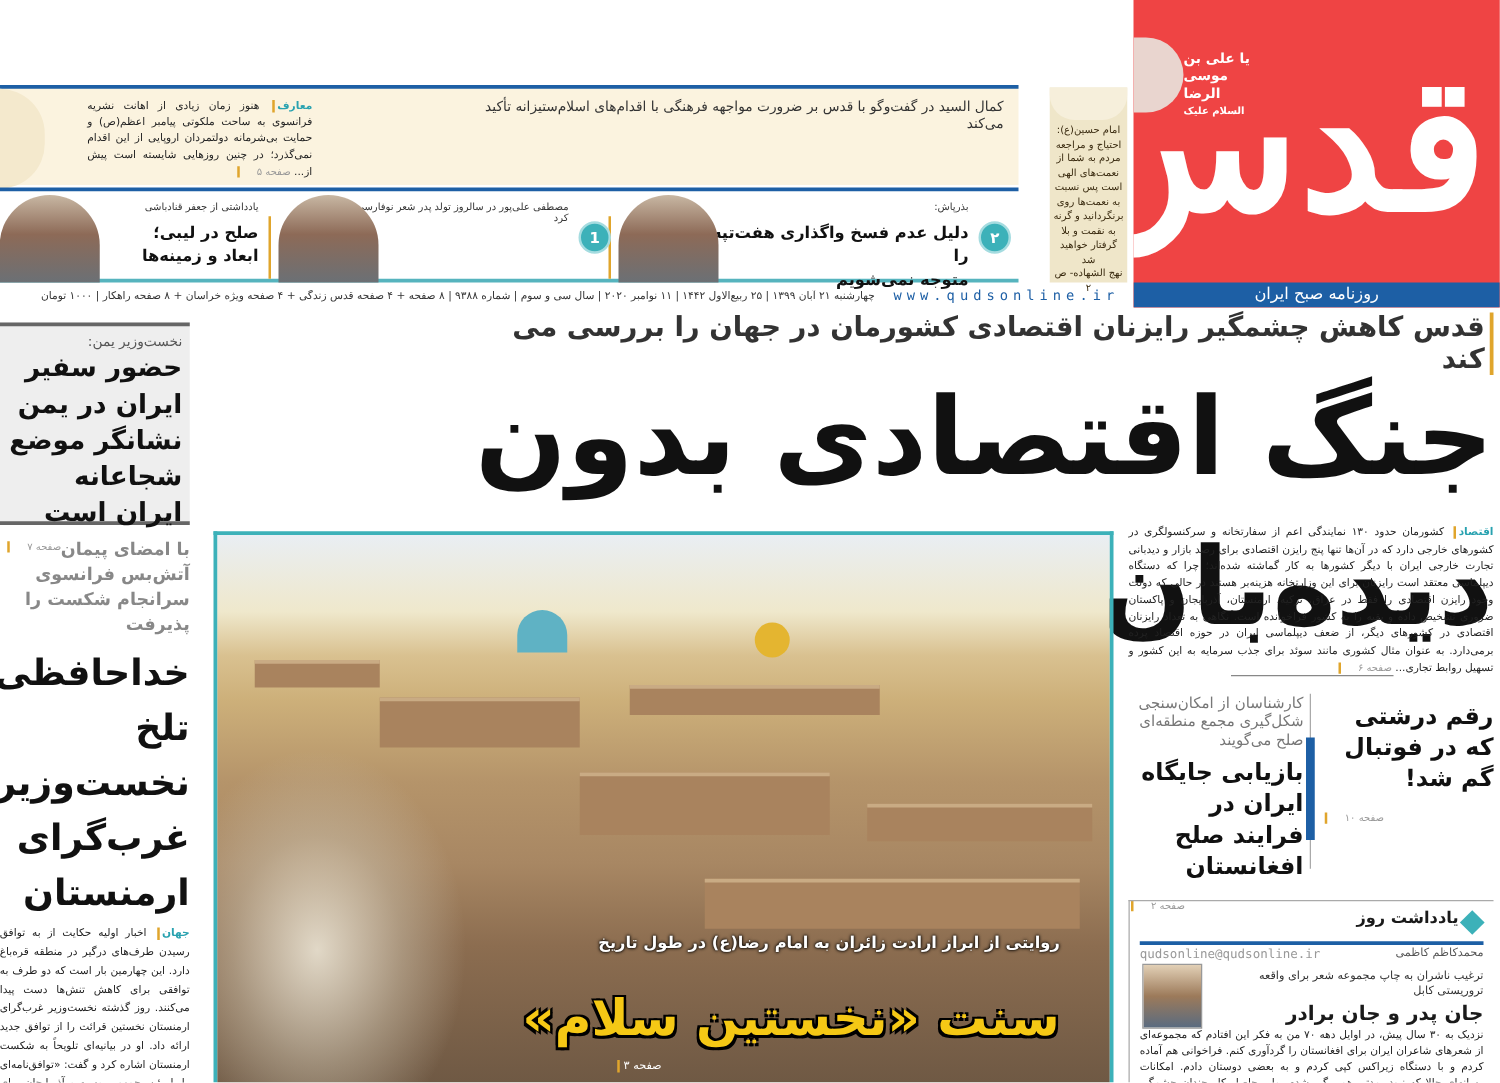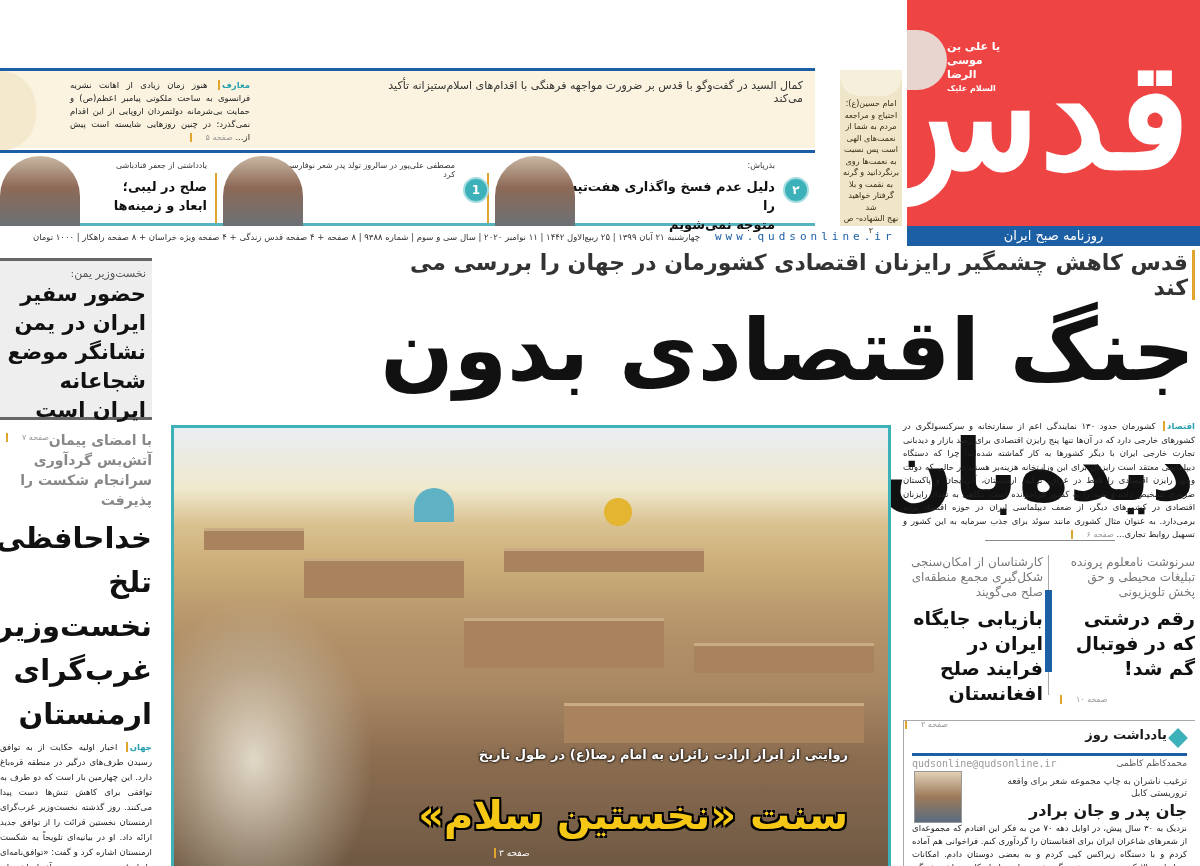--- a/index.html
+++ b/index.html
@@ -159,21 +159,21 @@
 
 <div class="abs supra">قدس کاهش چشمگیر رایزنان اقتصادی کشورمان در جهان را بررسی می کند</div>
 <div class="abs mainhead">جنگ اقتصادی بدون دیده‌بان</div>
 
 <div class="abs leftcol">
   <div class="yemen">
     <div class="kicker">نخست‌وزیر یمن:</div>
     <div class="title">حضور سفیر ایران در یمن نشانگر موضع شجاعانه ایران است</div>
     <div style="text-align:left"><span class="pageref">صفحه ۷</span></div>
   </div>
-  <div class="armenia-sub">با امضای پیمان آتش‌بس گردآوری سرانجام شکست را پذیرفت</div>
+  <div class="armenia-sub">با امضای پیمان آتش‌بس فرانسوی سرانجام شکست را پذیرفت</div>
   <div class="armenia-title">خداحافظی تلخ نخست‌وزیر غرب‌گرای ارمنستان</div>
   <div class="armenia-body">
     <span class="tag">جهان</span>
     <span>اخبار اولیه حکایت از به توافق رسیدن طرف‌های درگیر در منطقه قره‌باغ دارد. این چهارمین بار است که دو طرف به توافقی برای کاهش تنش‌ها دست پیدا می‌کنند. روز گذشته نخست‌وزیر غرب‌گرای ارمنستان نخستین قرائت را از توافق جدید ارائه داد. او در بیانیه‌ای تلویحاً به شکست ارمنستان اشاره کرد و گفت: «توافق‌نامه‌ای را با رئیس‌جمهور روسیه و آذربایجان برای پایان دادن به جنگ در قره‌باغ امضا کردم». او اضافه کرد: «تصمیمی گرفتم که برای همه‌مان سخت است. آتش‌بس، برای مردم ما و خود من بسیار دردناک است». به نظر می‌رسد این توافق به منزله خداحافظی تلخ نخست‌وزیر غرب‌گرای ارمنستان با دنیای سیاست باشد...</span>
   </div>
 </div>
 
 <div class="abs photo">
   <div class="ph-dome1"></div>
   <div class="ph-dome2"></div>
@@ -198,21 +198,20 @@
 <div class="abs econ-rule"></div>
 
 <div class="rc-item" style="left:905px;width:138px">
   <div class="rc-sub">کارشناسان از امکان‌سنجی شکل‌گیری مجمع منطقه‌ای صلح می‌گویند</div>
   <div class="rc-title">بازیابی جایگاه ایران در فرایند صلح افغانستان</div>
   <div style="text-align:left;margin-top:6px"><span class="pageref">صفحه ۲</span></div>
 </div>
 <div class="abs rc-divider"></div>
 <div class="abs rc-bluebar"></div>
 <div class="rc-item" style="left:1060px;width:135px">
-  <div class="rc-sub">سرنوشت نامعلوم پرونده تبلیغات محیطی و حق پخش تلویزیونی</div>
   <div class="rc-title">رقم درشتی که در فوتبال گم شد!</div>
   <div style="text-align:left;margin-top:6px"><span class="pageref">صفحه ۱۰</span></div>
 </div>
 
 <div class="abs yad">
   <div class="yad-head">
     <span class="yad-icon"></span>
     <span>یادداشت روز</span>
   </div>
   <div class="yad-rule"></div>

